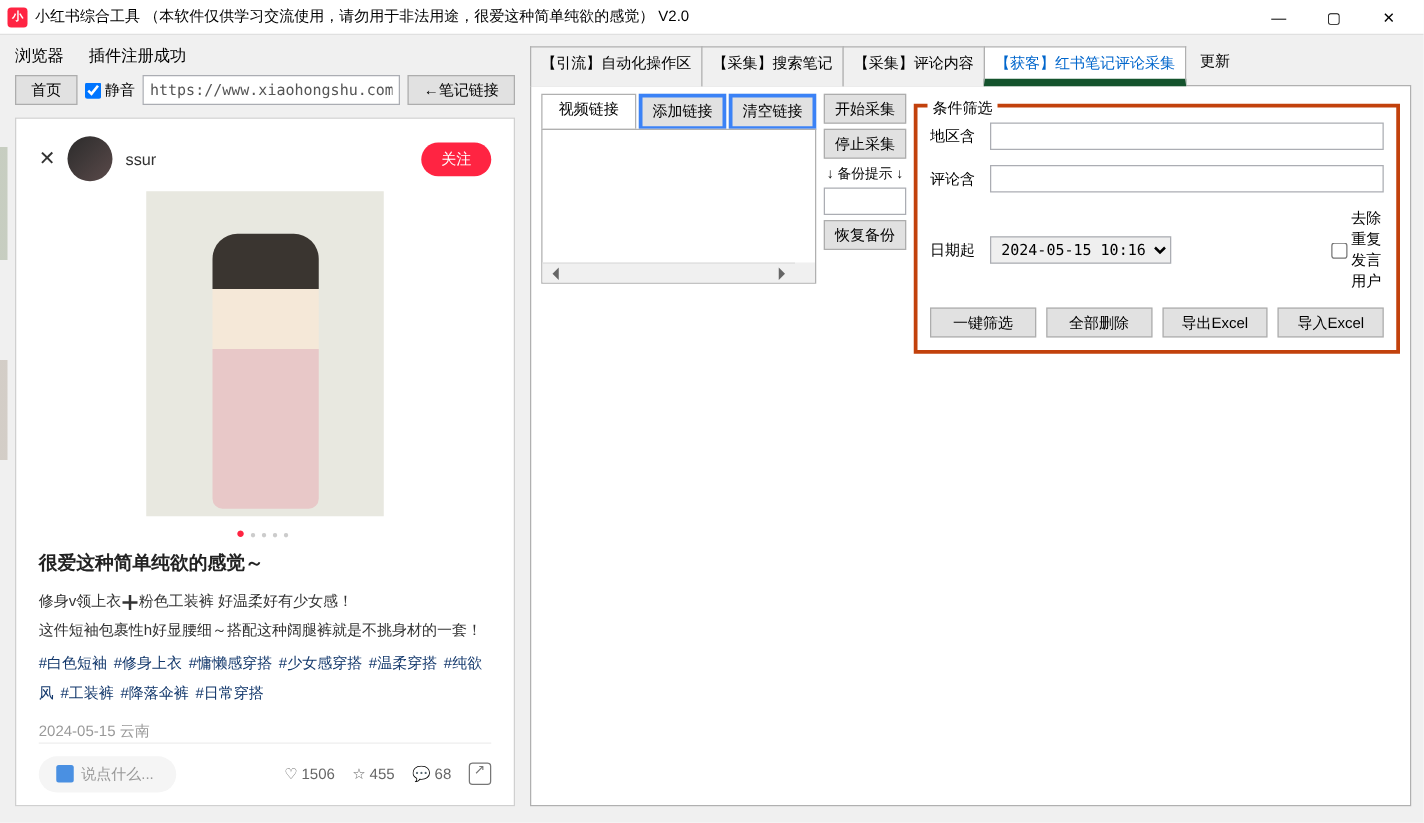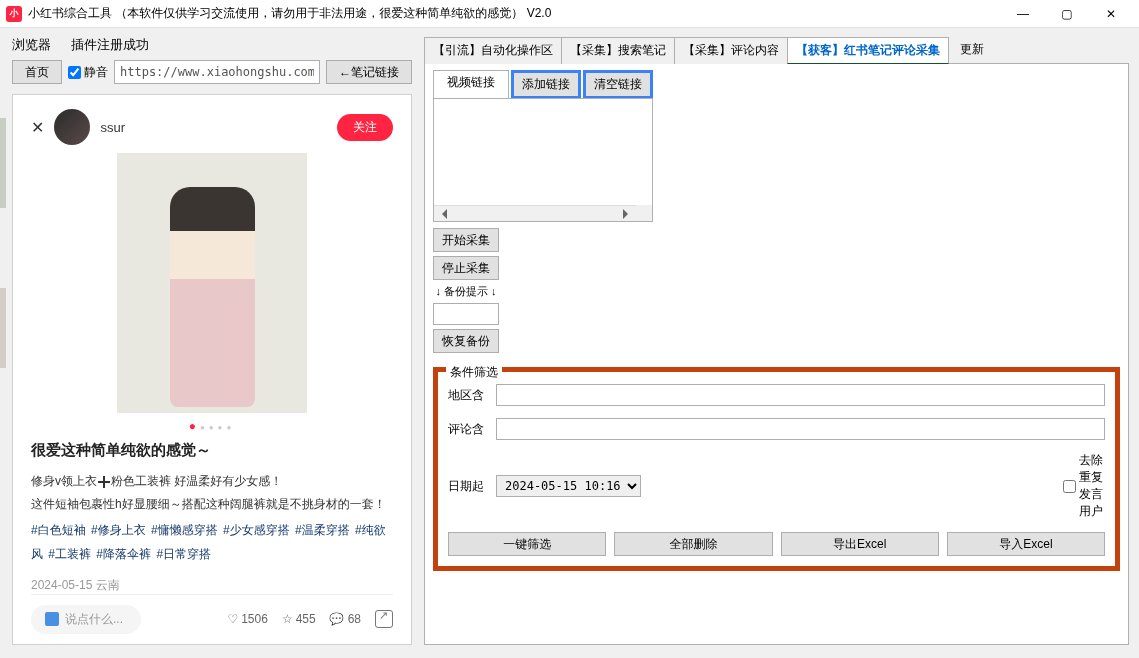--- a/index.html
+++ b/index.html
@@ -42,41 +42,41 @@
 .comment-bubble { background: #f5f5f5; border-radius: 18px; padding: 6px 14px; color: #999; flex: 1; max-width: 110px; display: flex; align-items: center; gap: 6px; }
 .comment-bubble-icon { width: 14px; height: 14px; background: #4a90e2; border-radius: 2px; }
 .stats { display: flex; gap: 14px; color: #666; margin-left: auto; align-items: center; }
 .stat { display: flex; align-items: center; gap: 3px; }
 .share-icon { width: 18px; height: 18px; border: 1.5px solid #777; border-radius: 3px; position: relative; }
 .share-icon::after { content: "↗"; position: absolute; top: -2px; left: 3px; font-size: 11px; color: #777; }
 
 .right-pane { flex: 1; display: flex; flex-direction: column; }
 .tabs { display: flex; position: relative; z-index: 2; }
 .tab { border: 1px solid #b0b0b0; border-bottom: none; background: #f0f0f0; padding: 4px 8px; margin-right: -1px; cursor: default; position: relative; top: 1px; }
-.tab.active { background: #fff; color: #0066cc; border-bottom: 1px solid #14532d; z-index: 3; font-weight: bold; }
+.tab.active { background: #fff; color: #0066cc; border-bottom: 6px solid #14532d; z-index: 3; }
 .tab.update { border: none; background: transparent; color: #000; padding: 4px 12px; }
 .tab-panel { flex: 1; border: 1px solid #b0b0b0; background: #fff; display: flex; flex-direction: column; }
-.top-section { display: flex; padding: 6px 8px; gap: 6px; flex-direction: column; }
+.top-section { display: flex; padding: 6px 8px; gap: 6px; }
 .video-links { width: 220px; }
 .vl-header { display: flex; gap: 2px; }
 .vl-lbl { border: 1px solid #b0b0b0; padding: 3px 10px; background: #fff; flex: 1; text-align: center; }
 .vl-btn { border: 3px solid #3b82f6; background: #e1e1e1; padding: 3px 8px; cursor: default; }
 .vl-box { border: 1px solid #b0b0b0; height: 124px; margin-top: -1px; background: #fff; position: relative; }
 .vl-scroll-h { position: absolute; bottom: 0; left: 0; right: 16px; height: 16px; background: #f0f0f0; border-top: 1px solid #ddd; }
 .vl-scroll-h::before, .vl-scroll-h::after { content: ""; position: absolute; top: 3px; width: 0; height: 0; border: 5px solid transparent; }
 .vl-scroll-h::before { left: 3px; border-right-color: #666; }
 .vl-scroll-h::after { right: 3px; border-left-color: #666; }
 .vl-corner { position: absolute; right: 0; bottom: 0; width: 16px; height: 16px; background: #f0f0f0; }
 
 .mid-col { width: 66px; display: flex; flex-direction: column; gap: 4px; }
 .mid-col .btn { width: 100%; padding: 0; }
 .backup-lbl { text-align: center; font-size: 11px; }
 .backup-input { border: 1px solid #abadb3; height: 22px; width: 100%; }
 
-.filter-box { flex: 1; border: 5px solid #c2410c; padding: 0 10px 10px 10px; position: relative; margin-top: 8px; }
+.filter-box { flex: 1; border: 3px solid #c2410c; padding: 0 10px 10px 10px; position: relative; margin-top: 8px; }
 .filter-title { position: absolute; top: -8px; left: 8px; background: #fff; padding: 0 4px; }
 .filter-row { display: flex; align-items: center; gap: 6px; margin-top: 12px; }
 .filter-row label { width: 42px; }
 .filter-input { flex: 1; border: 1px solid #abadb3; height: 22px; padding: 0 4px; }
 .date-select { border: 1px solid #abadb3; height: 22px; padding: 0 4px; font-family: monospace; width: 145px; }
 .btn-row { display: flex; gap: 8px; margin-top: 12px; }
 .btn-row .btn { flex: 1; }
 
 .grid-wrap { flex: 1; margin: 4px 8px 8px 8px; border: 1px solid #b0b0b0; background: #fff; position: relative; overflow: hidden; }
 .grid-head { display: flex; background: #fff; border-bottom: 1px solid #e0e0e0; }

